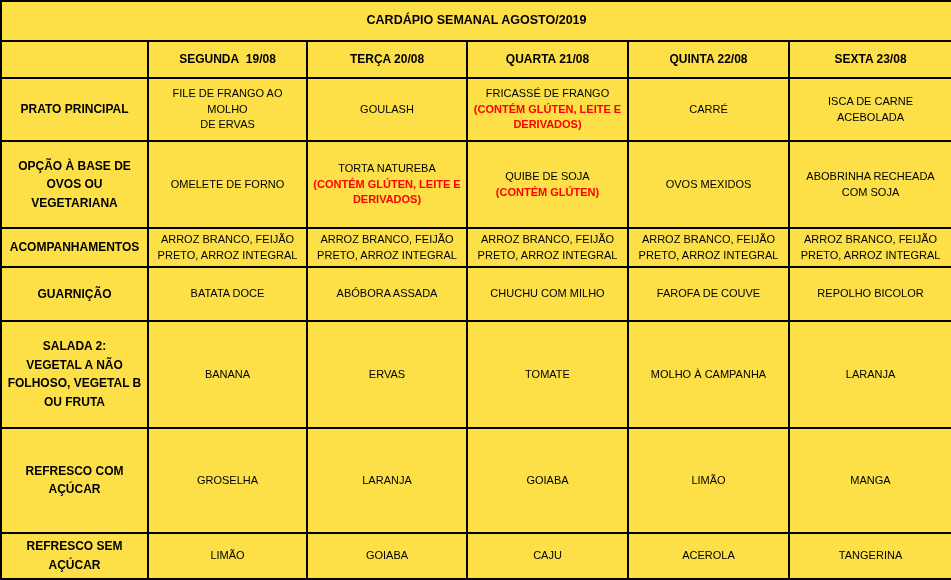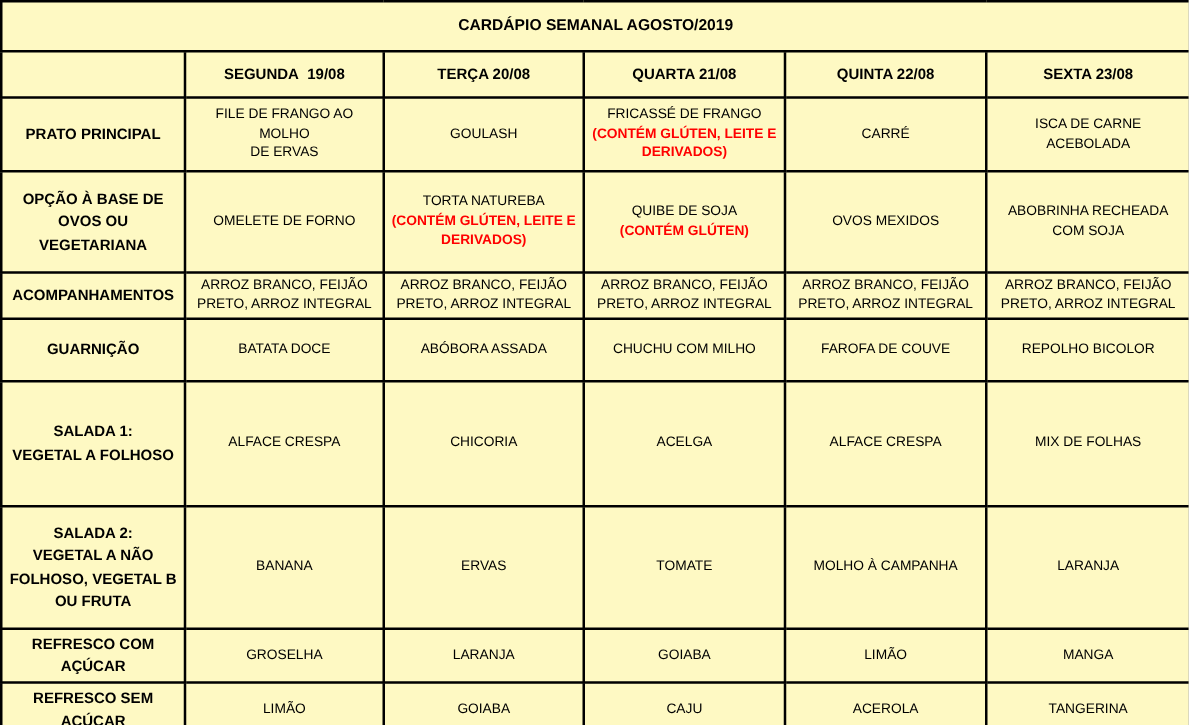--- a/index.html
+++ b/index.html
@@ -5,21 +5,21 @@
   * { box-sizing: border-box; }
   html, body {
     margin: 0;
     padding: 0;
     background: #ffffff;
     font-family: "Liberation Sans", sans-serif;
   }
   .page {
     width: 951px;
     height: 580px;
-    background: #fef9c3;
+    background: #fde047;
     overflow: hidden;
   }
   table.menu {
     border-collapse: collapse;
     table-layout: fixed;
     width: 951px;
     height: 580px;
   }
   table.menu td, table.menu th {
     border: 2px solid #000000;
@@ -130,29 +130,20 @@
         </tr>
         <tr>
           <th class="row-label">GUARNIÇÃO</th>
           <td class="menu-cell"><span>BATATA DOCE</span></td>
           <td class="menu-cell"><span>ABÓBORA ASSADA</span></td>
           <td class="menu-cell"><span>CHUCHU COM MILHO</span></td>
           <td class="menu-cell"><span>FAROFA DE COUVE</span></td>
           <td class="menu-cell"><span>REPOLHO BICOLOR</span></td>
         </tr>
         <tr>
-          <th class="row-label">SALADA 1:
-VEGETAL A FOLHOSO</th>
-          <td class="menu-cell"><span>ALFACE CRESPA</span></td>
-          <td class="menu-cell"><span>CHICORIA</span></td>
-          <td class="menu-cell"><span>ACELGA</span></td>
-          <td class="menu-cell"><span>ALFACE CRESPA</span></td>
-          <td class="menu-cell"><span>MIX DE FOLHAS</span></td>
-        </tr>
-        <tr>
           <th class="row-label">SALADA 2:
 VEGETAL A NÃO
 FOLHOSO, VEGETAL B
 OU FRUTA</th>
           <td class="menu-cell"><span>BANANA</span></td>
           <td class="menu-cell"><span>ERVAS</span></td>
           <td class="menu-cell"><span>TOMATE</span></td>
           <td class="menu-cell"><span>MOLHO À CAMPANHA</span></td>
           <td class="menu-cell"><span>LARANJA</span></td>
         </tr>

